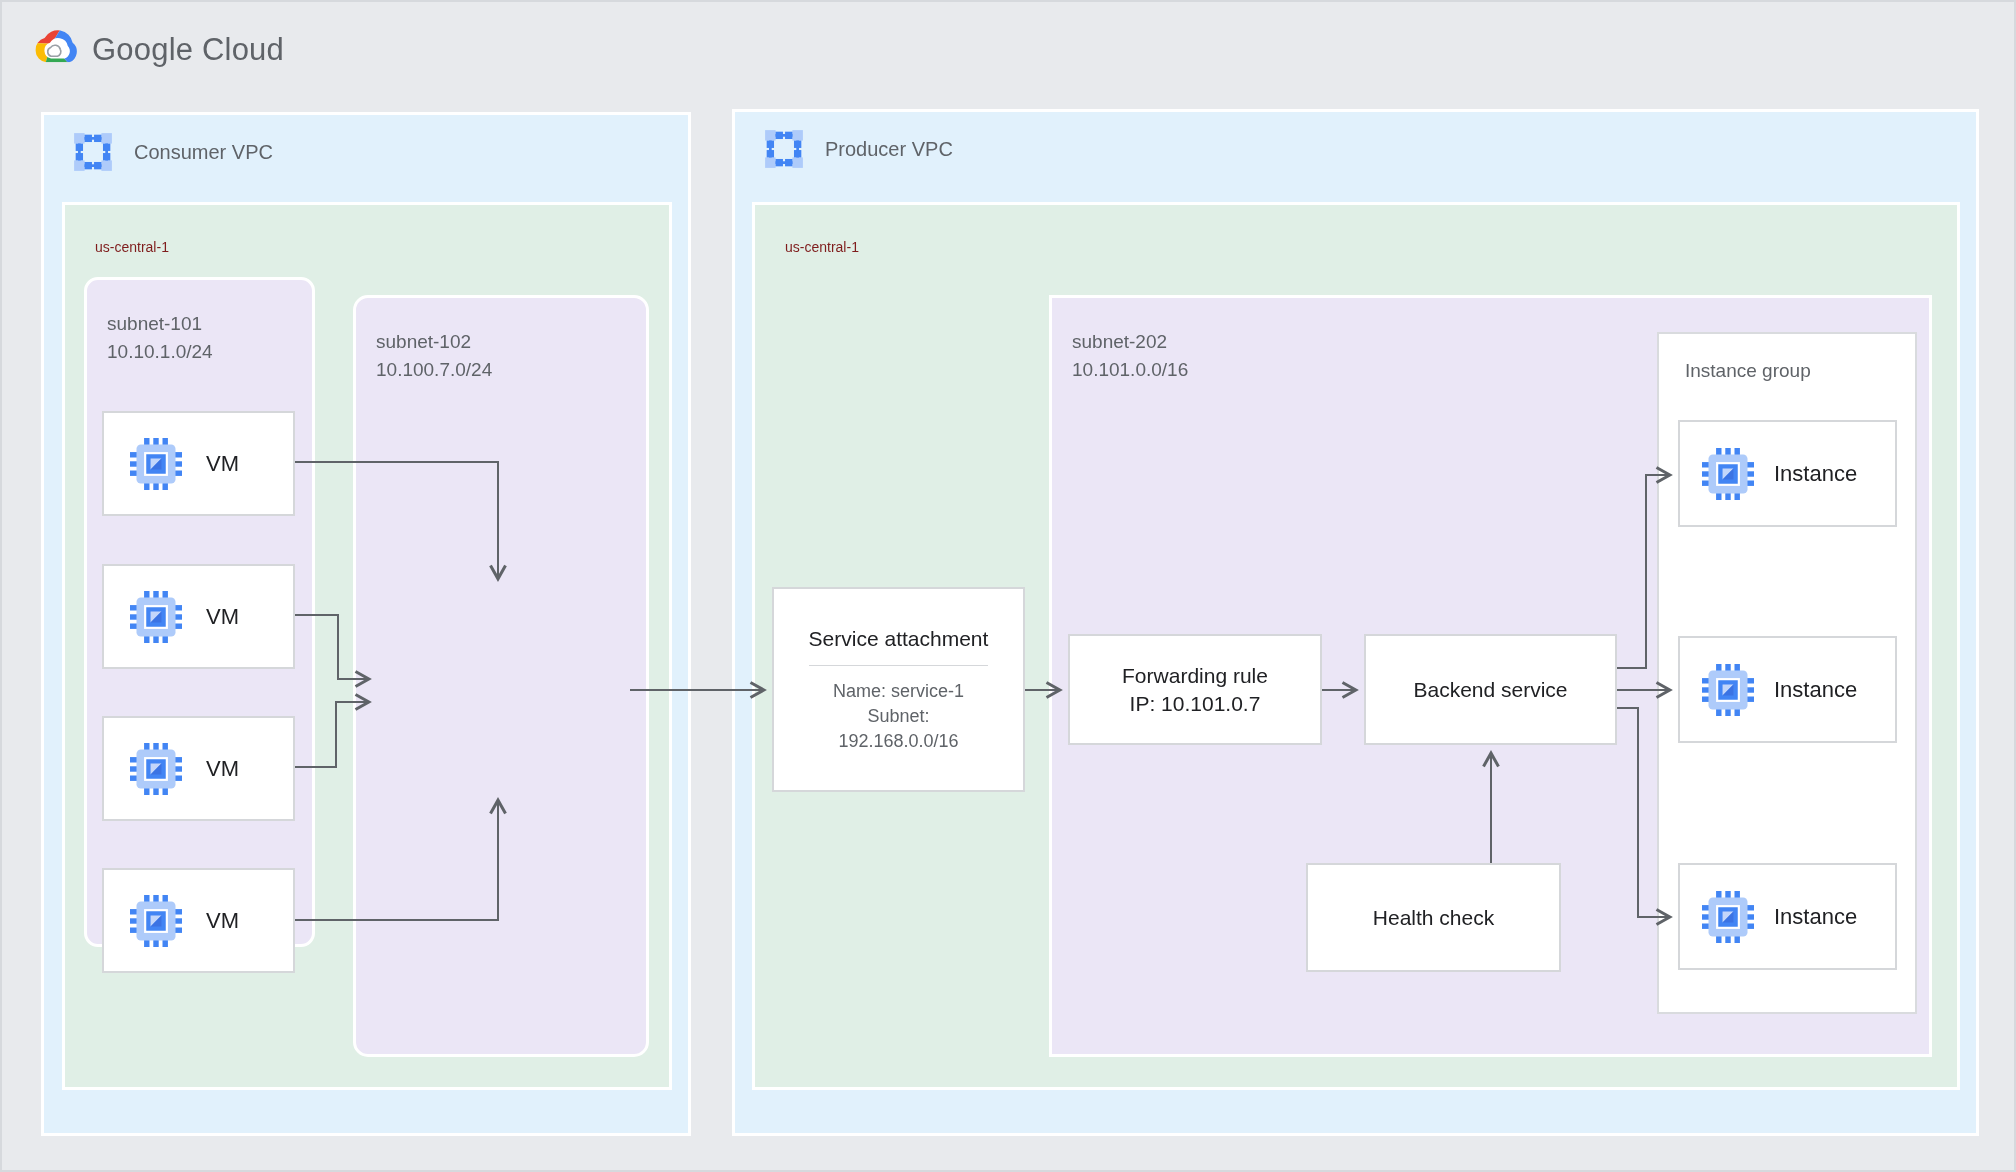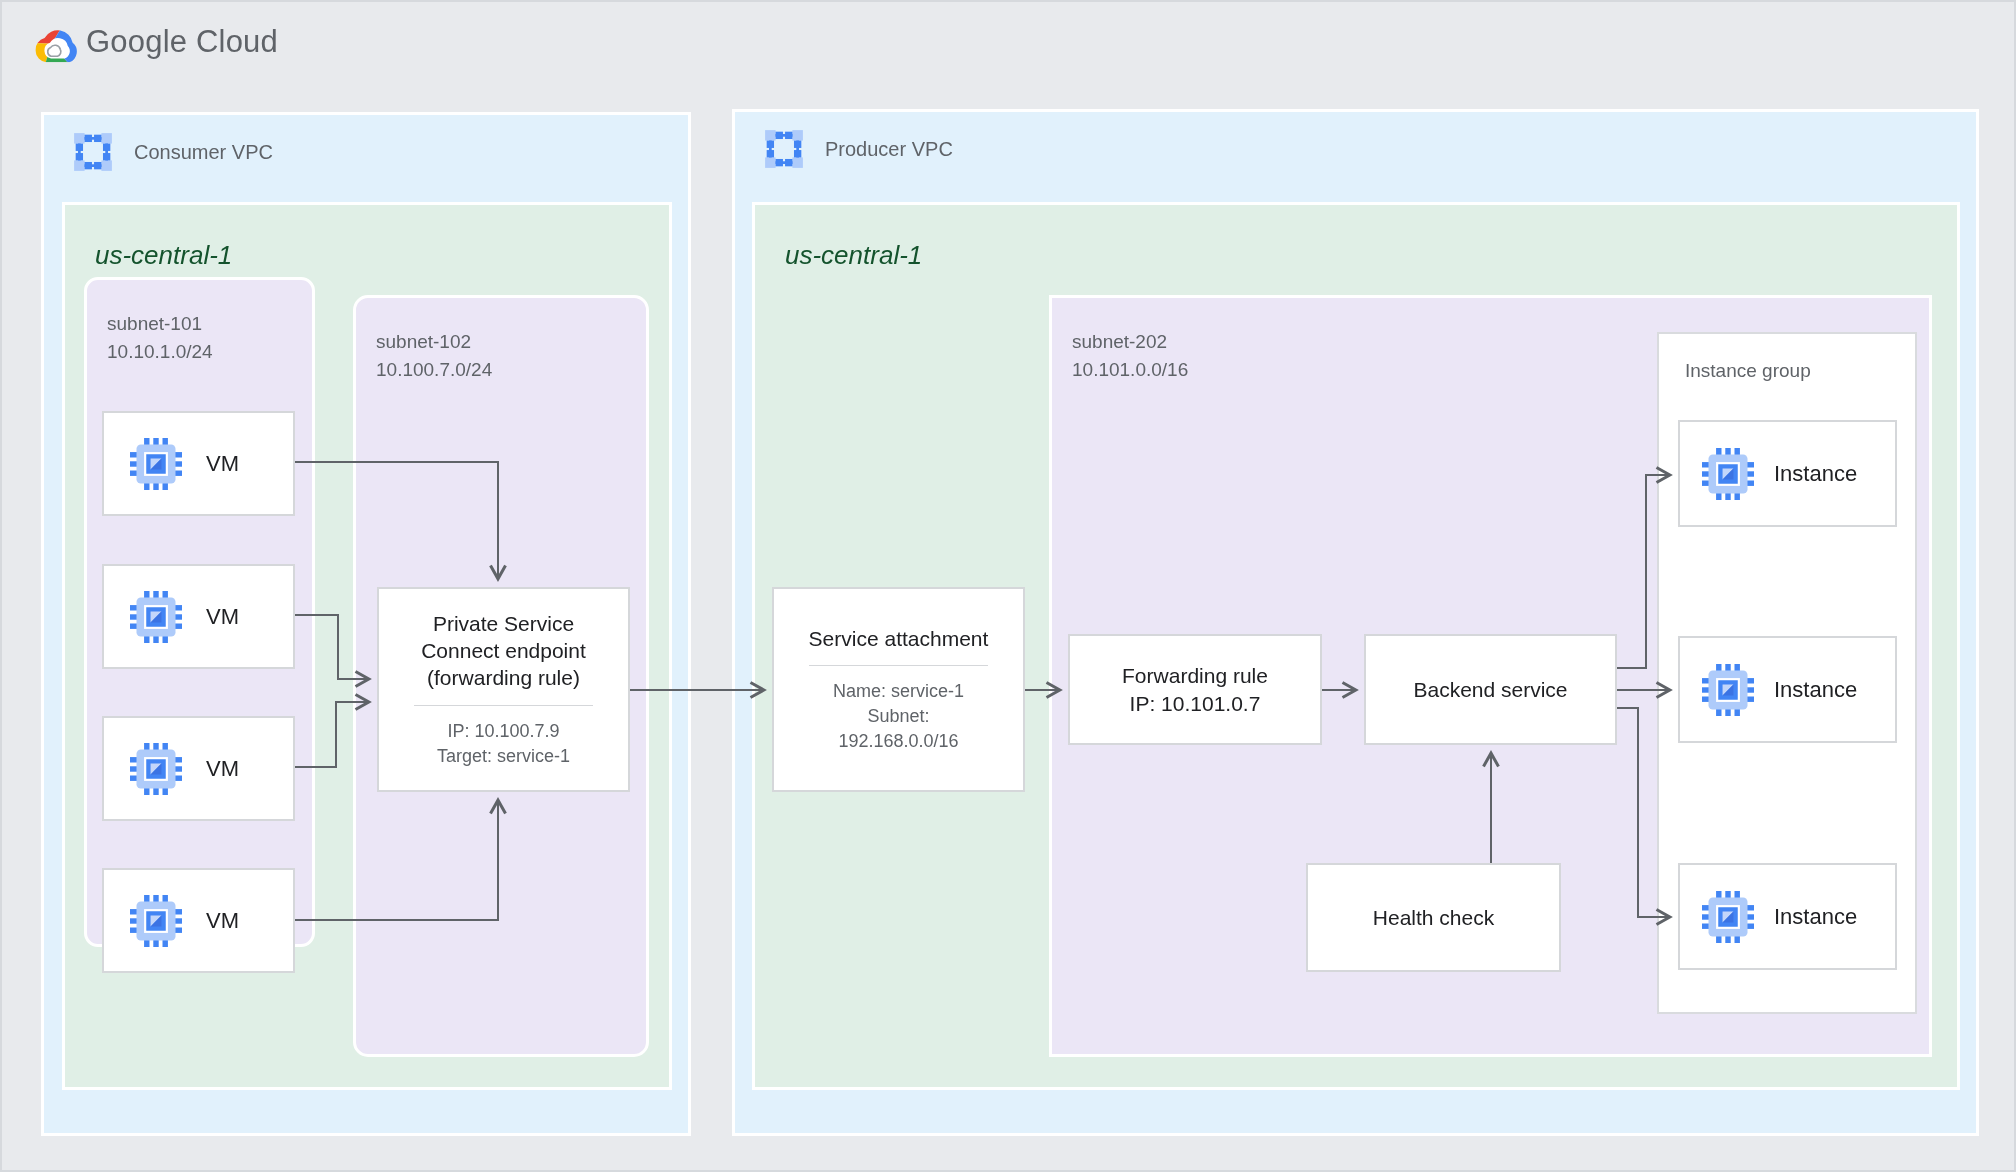--- a/index.html
+++ b/index.html
@@ -7,38 +7,38 @@
   .abs{position:absolute;box-sizing:border-box;}
 
   
   .vpc{background:#e1f1fc;border:3px solid #ffffff;}
   .region{background:#e0efe6;border:3px solid #ffffff;}
   .subnet{background:#ebe6f6;border:3px solid #ffffff;}
   .igroup{background:#ffffff;border:2px solid #d9dbde;text-align:center;}
 
   .vpc-header{position:absolute;left:28px;top:16px;display:flex;align-items:center;gap:20px;}
   .vpc-label{font-size:20px;color:#5f6368;text-align:right;}
-  .zone-label{font-size:26px;color:#14532d;line-height:1.45;font-style:italic;}
+  .zone-label{font-size:14px;color:#7f1d1d;line-height:1.45;}
   .subnet-label{font-size:19px;color:#5f6368;line-height:1.45;position:absolute;left:20px;top:30px;}
 
   
   .node{background:#ffffff;border:2px solid #d5d7da;display:flex;align-items:center;justify-content:center;}
   .node-title{font-size:21px;color:#202124;text-align:center;line-height:1.3;}
   .node-sub{font-size:18px;color:#5f6368;text-align:center;line-height:1.4;}
   .node-col{display:flex;flex-direction:column;align-items:center;justify-content:center;width:100%;height:100%;}
   .divider{width:78%;height:0;border-top:1.5px solid #d5d7da;margin:13px 0;}
 
   .vmbox{background:#ffffff;border:2px solid #d5d7da;display:flex;align-items:center;padding-left:26px;gap:24px;}
   .vm-label{font-size:22px;color:#202124;}
 
   .ig-label{font-size:19px;color:#5f6368;position:absolute;left:26px;top:26px;}
 
   svg.overlay{position:absolute;left:0;top:0;pointer-events:none;}
 
-  .logo{position:absolute;left:28px;top:22px;display:flex;align-items:flex-start;gap:2px;}
+  .logo{position:absolute;left:28px;top:22px;display:flex;align-items:flex-end;gap:8px;}
   .logo-text{font-size:31px;color:#5f6368;letter-spacing:0.2px;}
 </style>
 </head>
 <body>
 
 <div id="stage">
 
   <div class="logo">
     <svg width="54" height="44" viewBox="0 0 100 80">
       <defs>
@@ -192,28 +192,20 @@
       </g>
       <rect x="6" y="6" width="36" height="36" rx="4" fill="#aecbfa"></rect>
       <rect x="13" y="13" width="22" height="22" fill="#ffffff"></rect>
       <rect x="15" y="15" width="18" height="18" fill="#4285f4"></rect>
       <polygon points="19,19 29,19 19,29" fill="#c3d6fa"></polygon>
       <polygon points="29,19 29,29 19,29" fill="#3b73e3"></polygon>
     </svg>
     <span class="vm-label">VM</span>
   </div>
 
-  <div class="abs node" style="left:375px;top:585px;width:253px;height:205px;">
-    <div class="node-col" style="padding:14px 10px;">
-      <div class="node-title" style="width:92%;">Private Service Connect endpoint (forwarding rule)</div>
-      <div class="divider"></div>
-      <div class="node-sub">IP: 10.100.7.9</div>
-      <div class="node-sub">Target: service-1</div>
-    </div>
-  </div>
 
   <div class="abs vpc" style="left:730px;top:107px;width:1247px;height:1027px;">
     <div class="vpc-header">
       <svg width="42" height="42" viewBox="0 0 40 40">
         <rect x="7" y="7" width="26" height="26" fill="none" stroke="#4285f4" stroke-width="2.6"></rect>
         <g>
           <rect x="2" y="2" width="10" height="10" fill="#aecbfa"></rect>
             <rect x="12" y="3.5" width="7" height="7" fill="#4285f4"></rect>
             <rect x="3.5" y="12" width="7" height="7" fill="#4285f4"></rect>
           <rect x="28" y="2" width="10" height="10" fill="#aecbfa"></rect>

